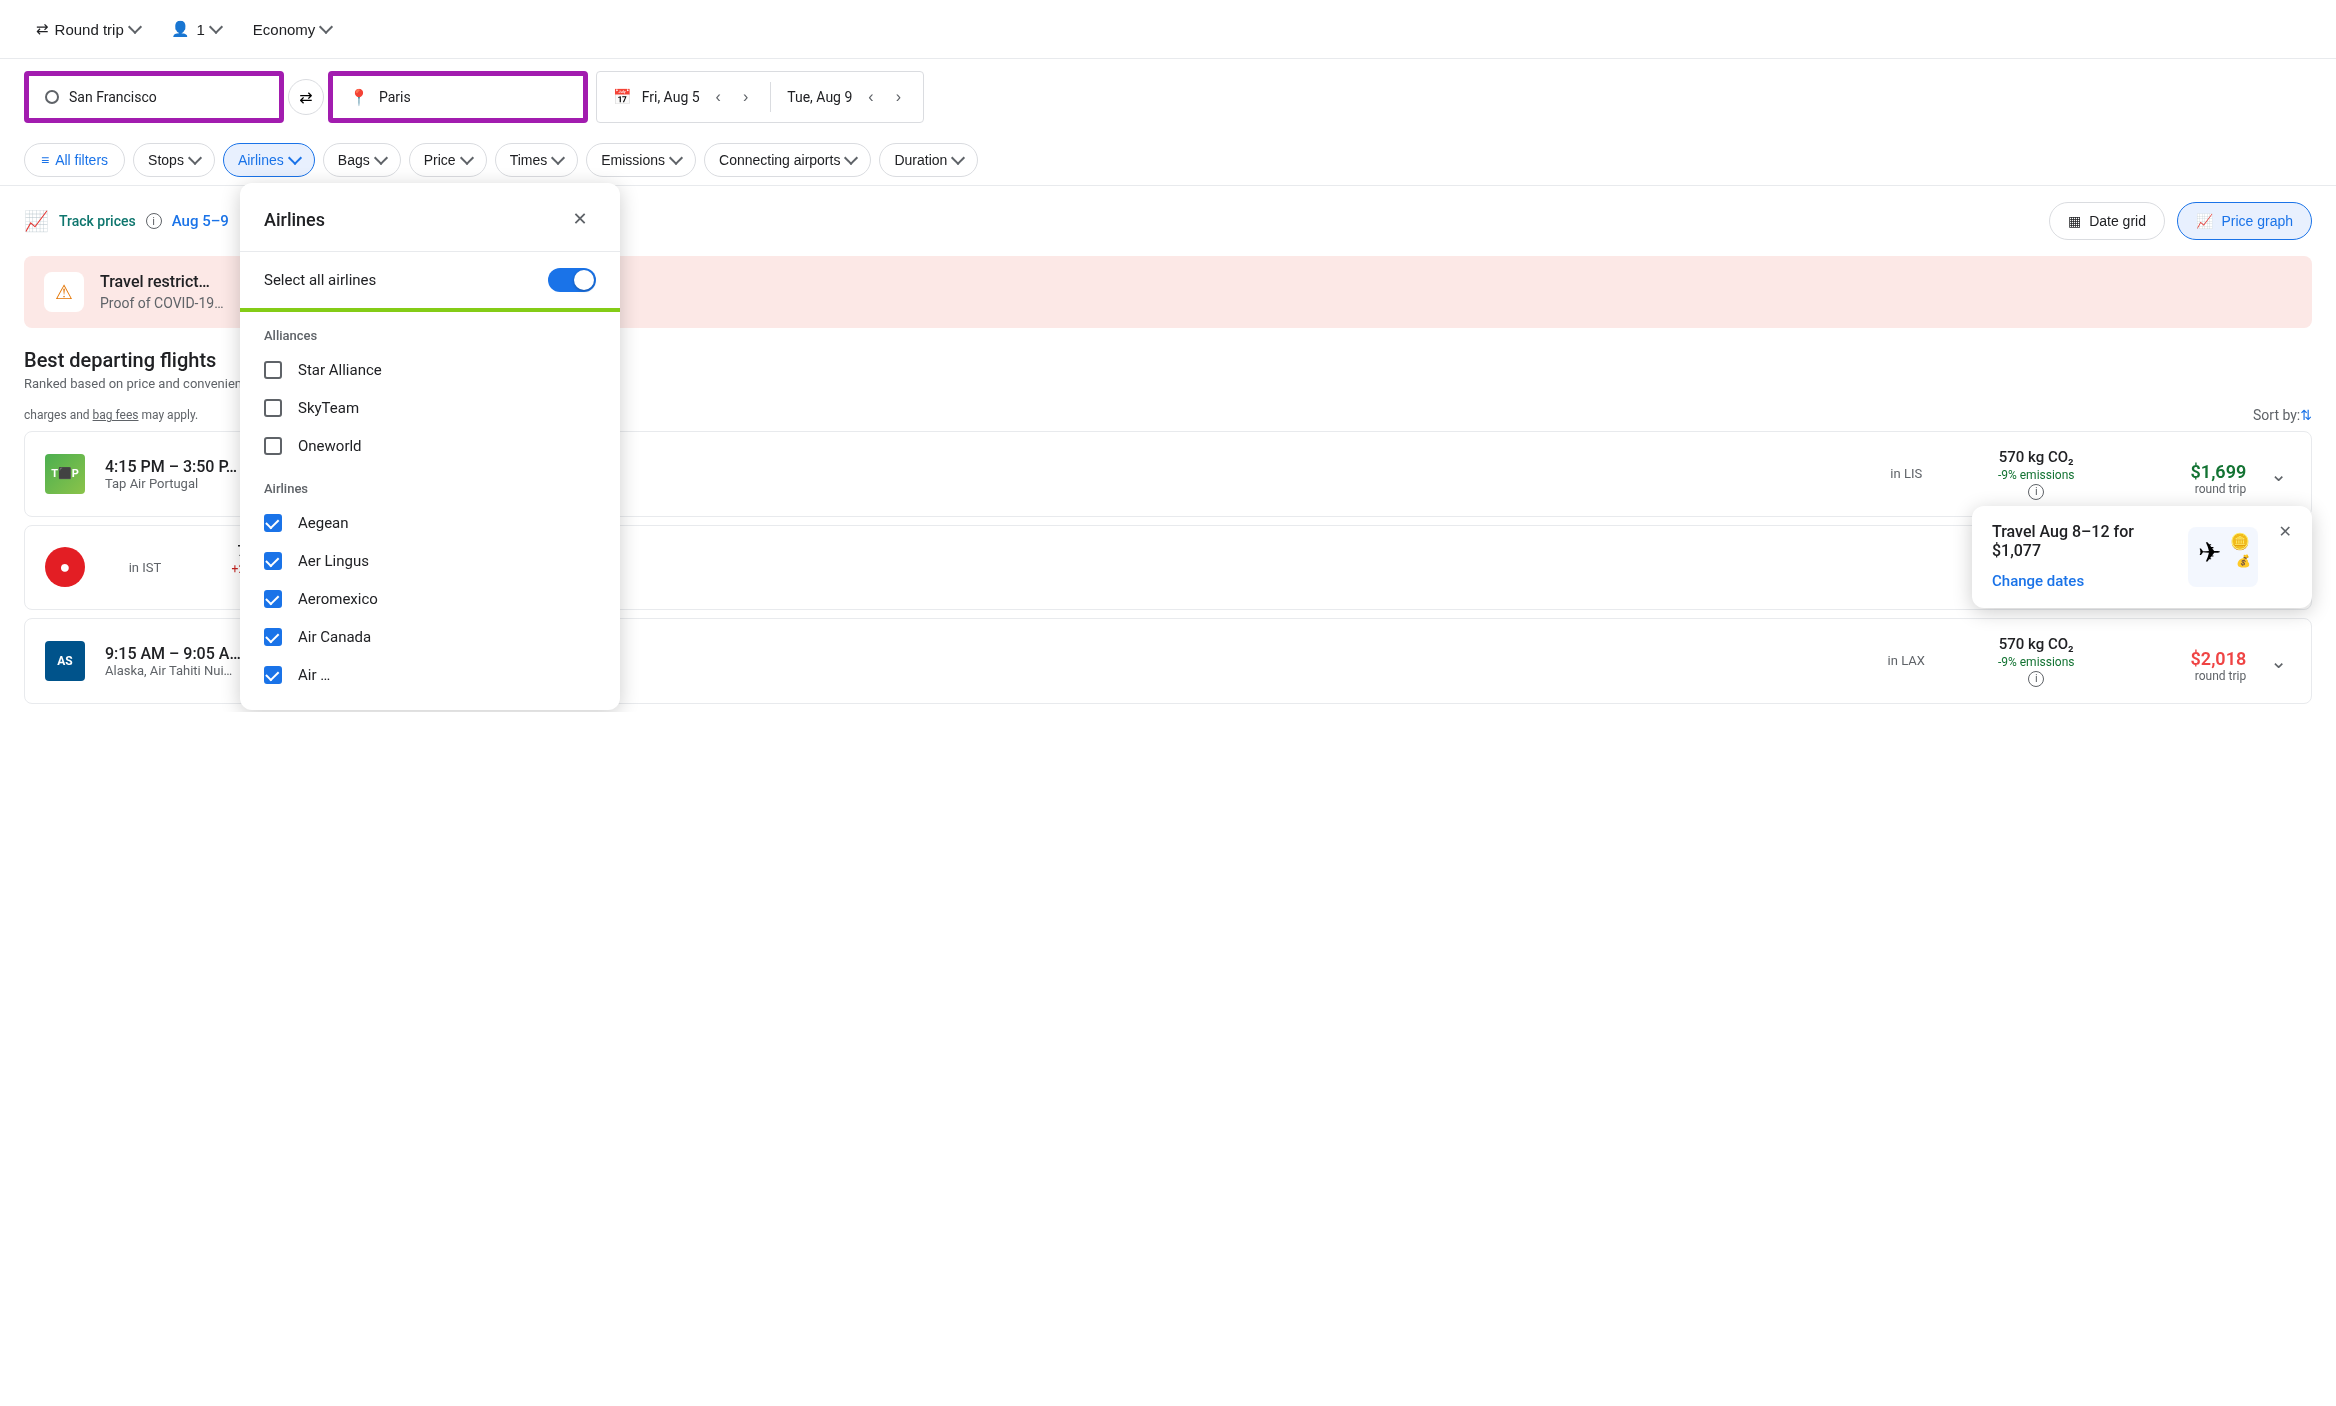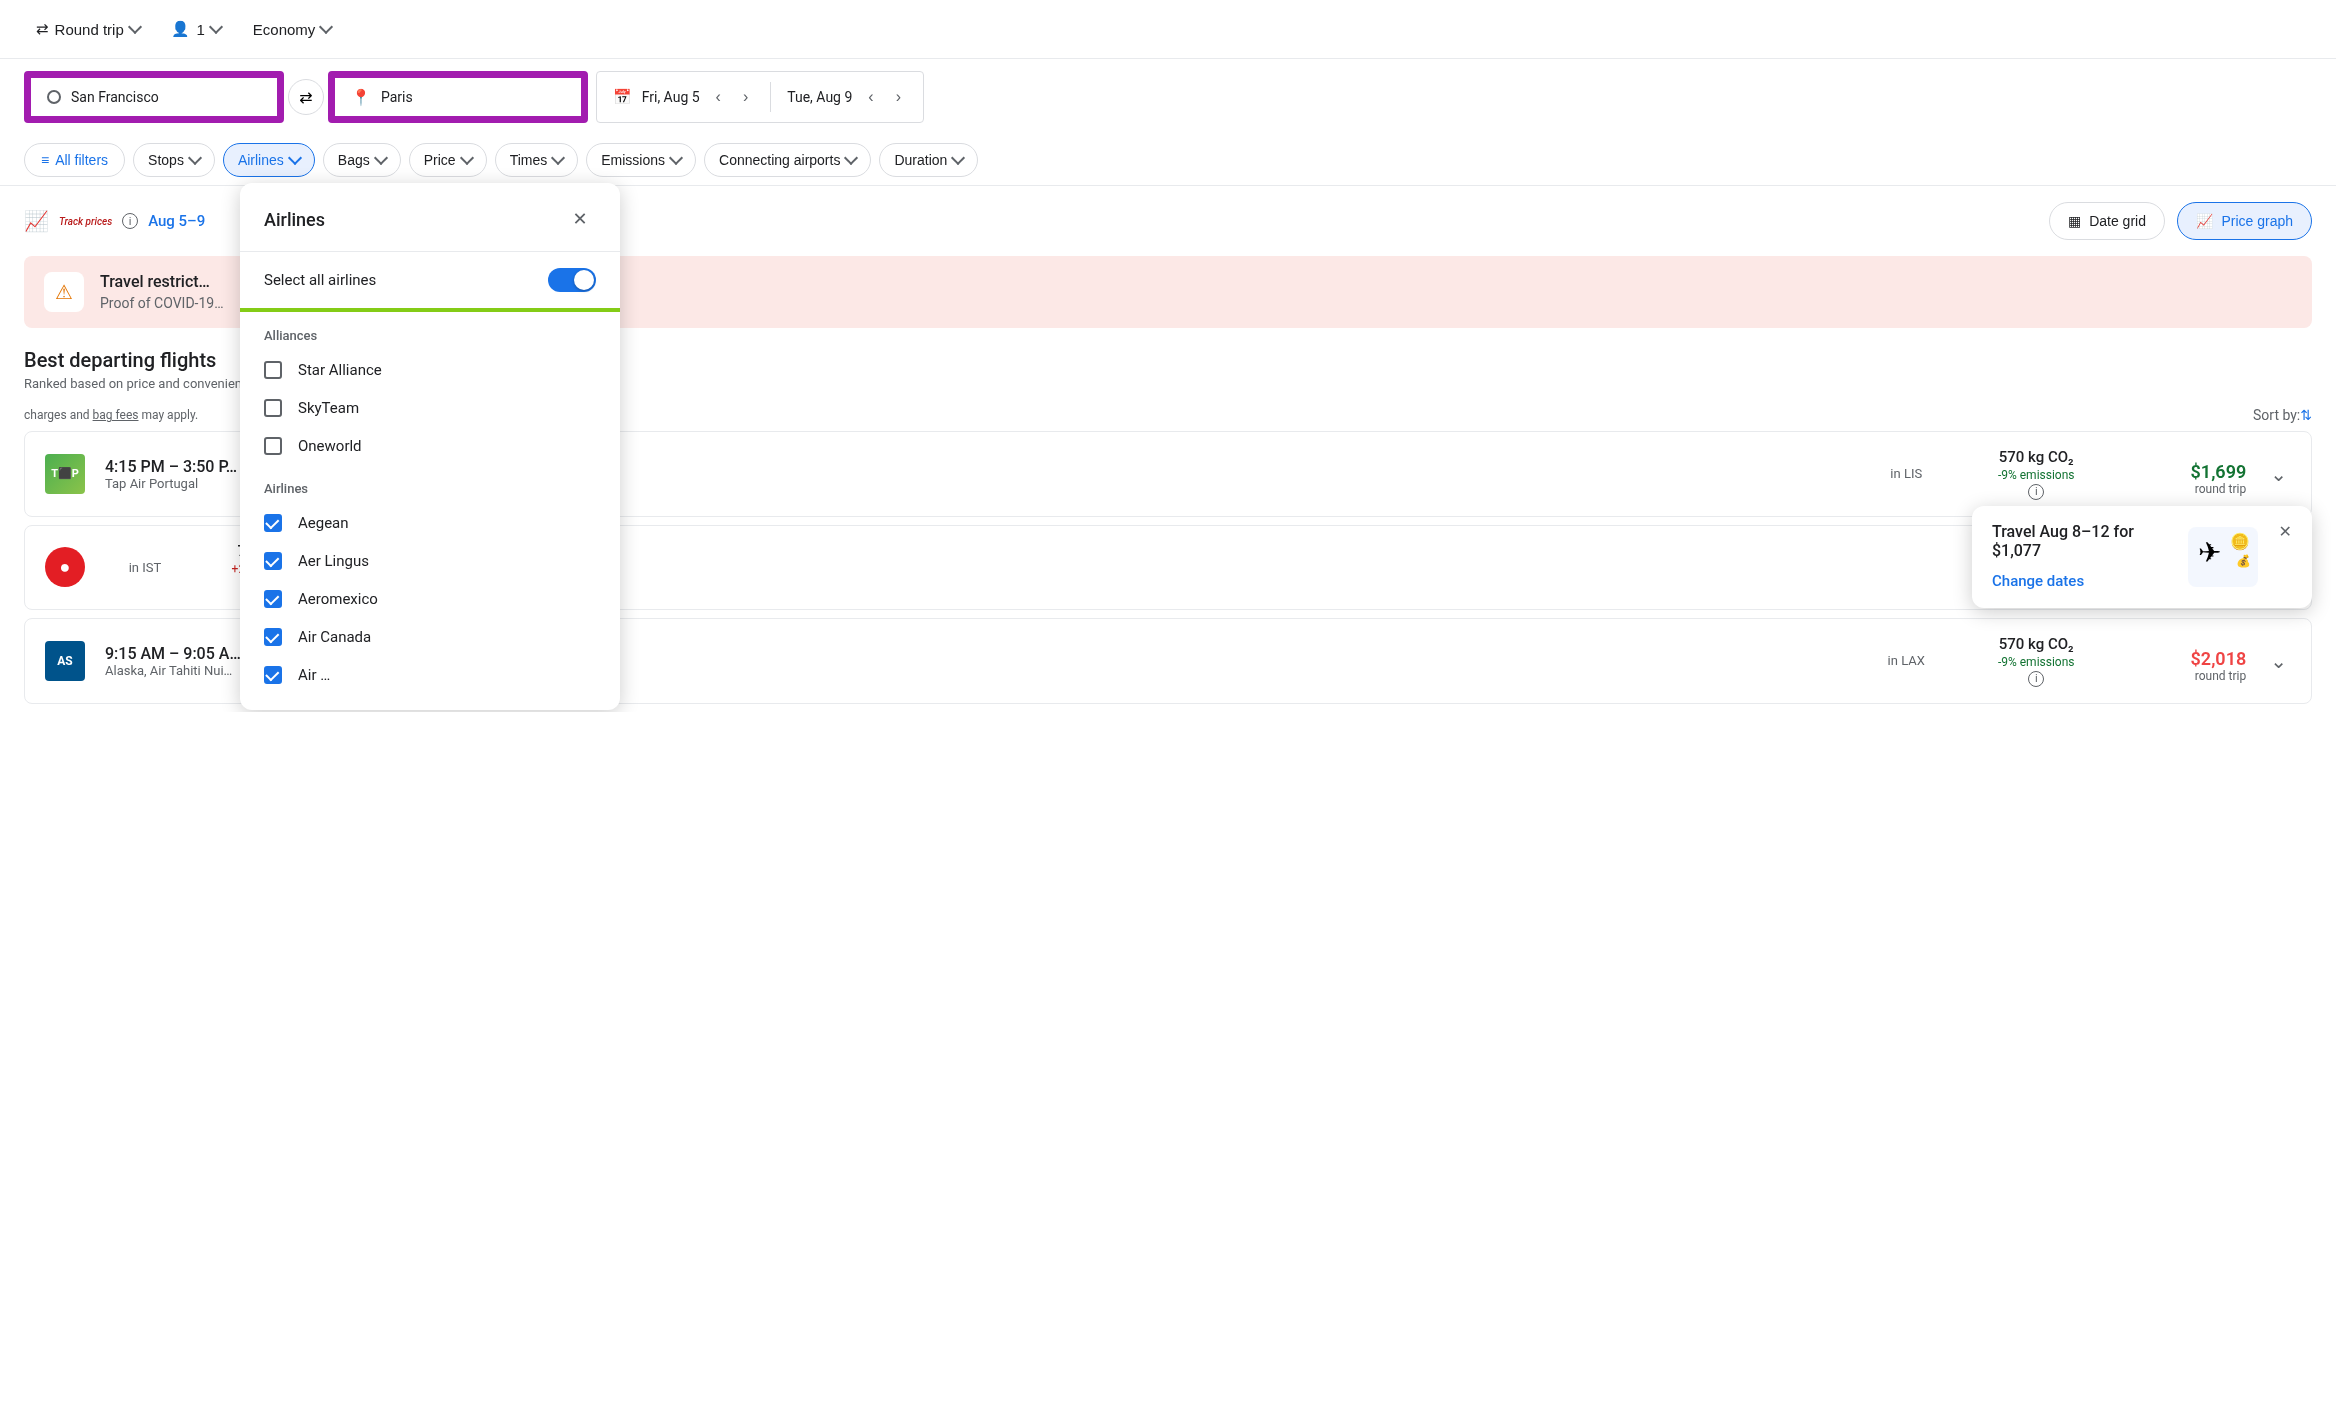--- a/index.html
+++ b/index.html
@@ -44,21 +44,21 @@
     
     .search-row {
       display: flex;
       align-items: center;
       padding: 12px 24px;
       gap: 8px;
     }
     .search-field {
       display: flex;
       align-items: center;
-      border: 7px solid #a21caf;
+      border: 5px solid #a21caf;
       border-radius: 4px;
       padding: 8px 16px;
       gap: 10px;
       height: 52px;
       cursor: pointer;
     }
     .search-field-origin { width: 260px; }
     .search-field-dest { width: 260px; }
     .swap-btn {
       width: 36px;
@@ -150,24 +150,23 @@
       align-items: center;
       justify-content: space-between;
       padding: 16px 0;
     }
     .track-left {
       display: flex;
       align-items: center;
       gap: 10px;
     }
     .track-label {
-      color: #b91c1c;
-      font-size: 10px;
+      color: #0f766e;
+      font-size: 14px;
       font-weight: 500;
-      font-style: italic;
     }
     .track-dates {
       color: #1a73e8;
       font-size: 15px;
       font-weight: 500;
     }
     .track-right {
       display: flex;
       align-items: center;
       gap: 12px;

